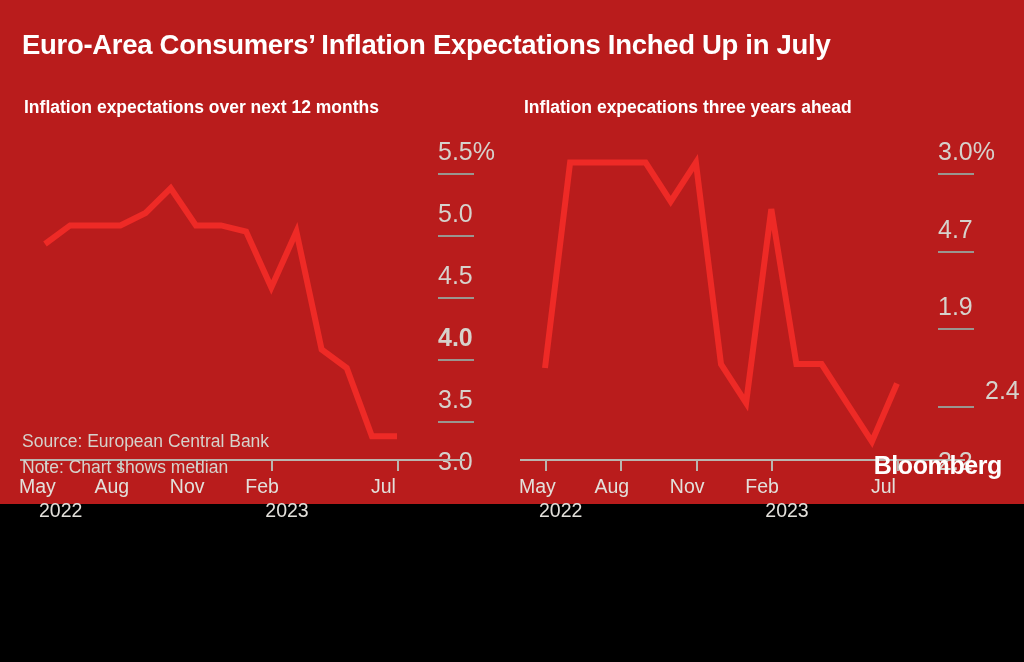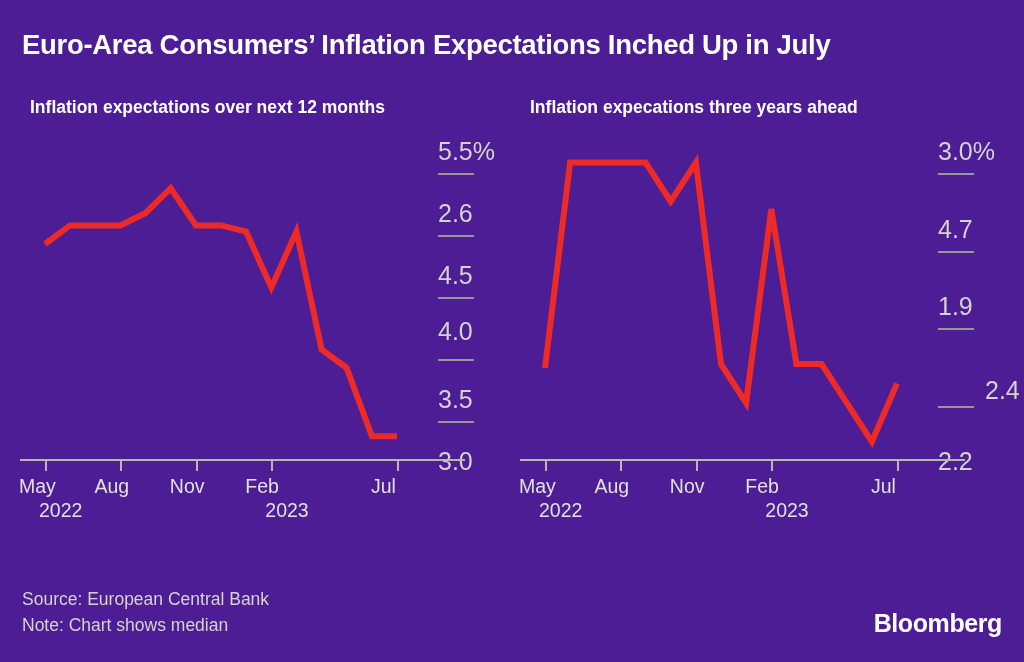--- a/index.html
+++ b/index.html
@@ -8,21 +8,21 @@
     width: 1024px; height: 662px;
     background: #000000;
     overflow: hidden;
   }
   body {
     font-family: "Liberation Sans", sans-serif;
     color: #ffffff;
     position: relative;
   }
 
-  .page { position: relative; width: 1024px; height: 662px; background: #4c1d95; }
+  .page { position: relative; width: 1024px; height: 504px; background: #b91c1c; }
 
   
   .title {
     position: absolute;
     left: 22px; top: 30px;
     width: 960px;
     font-size: 27.5px;
     font-weight: bold;
     letter-spacing: -0.3px;
     color: #ffffff;
@@ -30,21 +30,21 @@
     white-space: nowrap;
   }
 
   
   .panel { position: absolute; top: 96px; height: 450px; }
   .panel-left  { left: 0px;   width: 500px; }
   .panel-right { left: 500px; width: 524px; }
 
   .subtitle {
     position: absolute;
-    left: 30px; top: 0px;
+    left: 24px; top: 0px;
     width: 400px;
     font-size: 17.5px;
     font-weight: bold;
     color: #ffffff;
     line-height: 1.28;
   }
   .panel-right .subtitle { width: 470px; }
 
   
   .plot {
@@ -139,25 +139,25 @@
   <div class="panel panel-left">
     <div class="subtitle">Inflation expectations over next 12 months</div>
     <div class="plot">
       <svg viewBox="0 0 445 310" preserveAspectRatio="none">
         <polyline id="line-left" fill="none" stroke="#ee2a26" stroke-width="6" stroke-linejoin="miter" stroke-linecap="butt" points="25.0,93.0 50.1,74.4 75.3,74.4 100.4,74.4 125.6,62.0 150.7,37.2 175.9,74.4 201.0,74.4 226.1,80.6 251.3,136.4 276.4,80.6 301.6,198.4 326.7,217.0 351.9,285.2 377.0,285.2"></polyline>
       </svg>
     </div>
     <div class="yaxis" id="yaxis-left">
         <div class="ytick" style="top: 0px;">5.5%</div>
         <div class="ytick-mark" style="top: 22px;"></div>
-        <div class="ytick" style="top: 62px;">2.6</div>
+        <div class="ytick" style="top: 62px;">5.0</div>
         <div class="ytick-mark" style="top: 84px;"></div>
         <div class="ytick" style="top: 124px;">4.5</div>
         <div class="ytick-mark" style="top: 146px;"></div>
-        <div class="ytick" style="top: 180px;">4.0</div>
+        <div class="ytick" style="top: 186px; font-weight: bold;">4.0</div>
         <div class="ytick-mark" style="top: 208px;"></div>
         <div class="ytick" style="top: 248px;">3.5</div>
         <div class="ytick-mark" style="top: 270px;"></div>
         <div class="ytick" style="top: 310px;">3.0</div>
       </div>
     <div class="xaxis-line"></div>
     <div id="xaxis-left">
         <div class="xtickmark" style="left: 45px;"></div>
         <div class="xlabel" style="left: 19px;"><span>May</span><span class="yr">2022</span></div>
         <div class="xtickmark" style="left: 120.429px;"></div>

